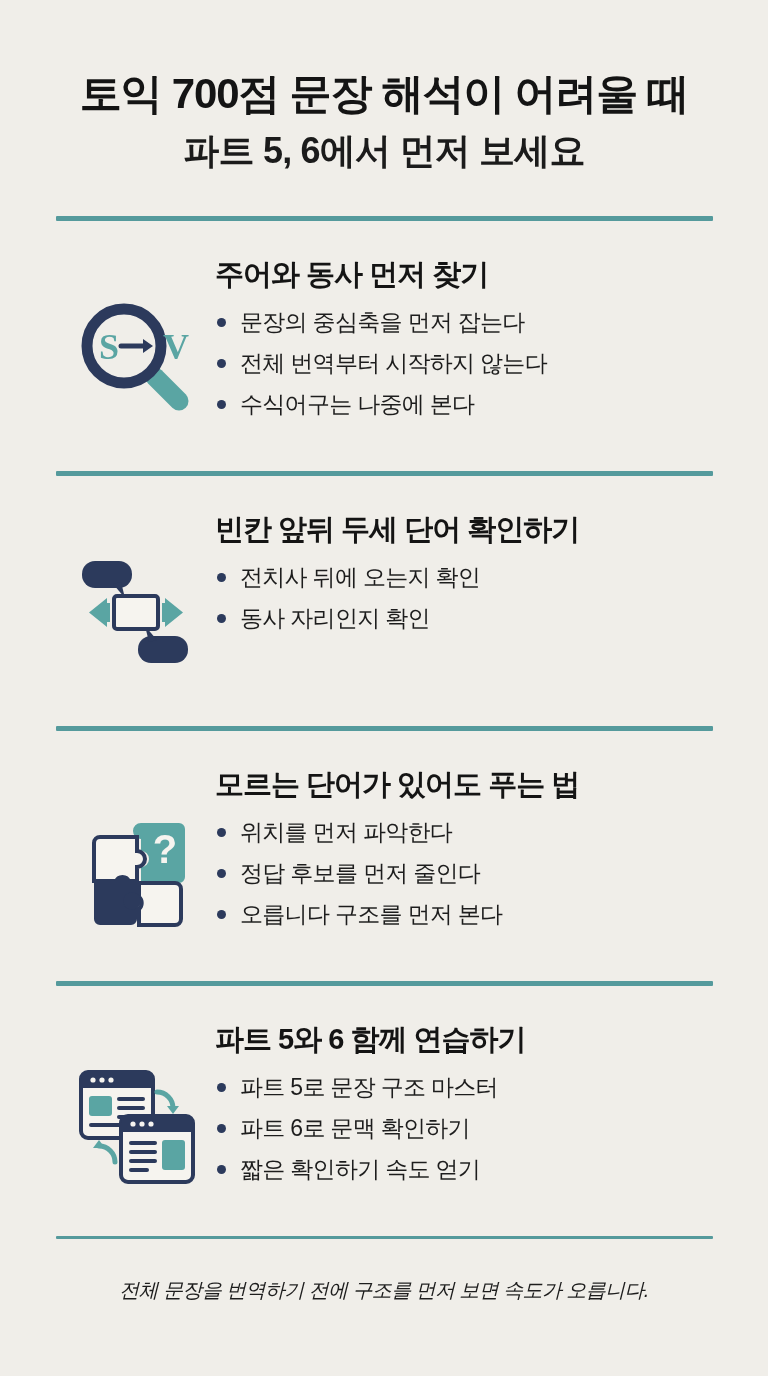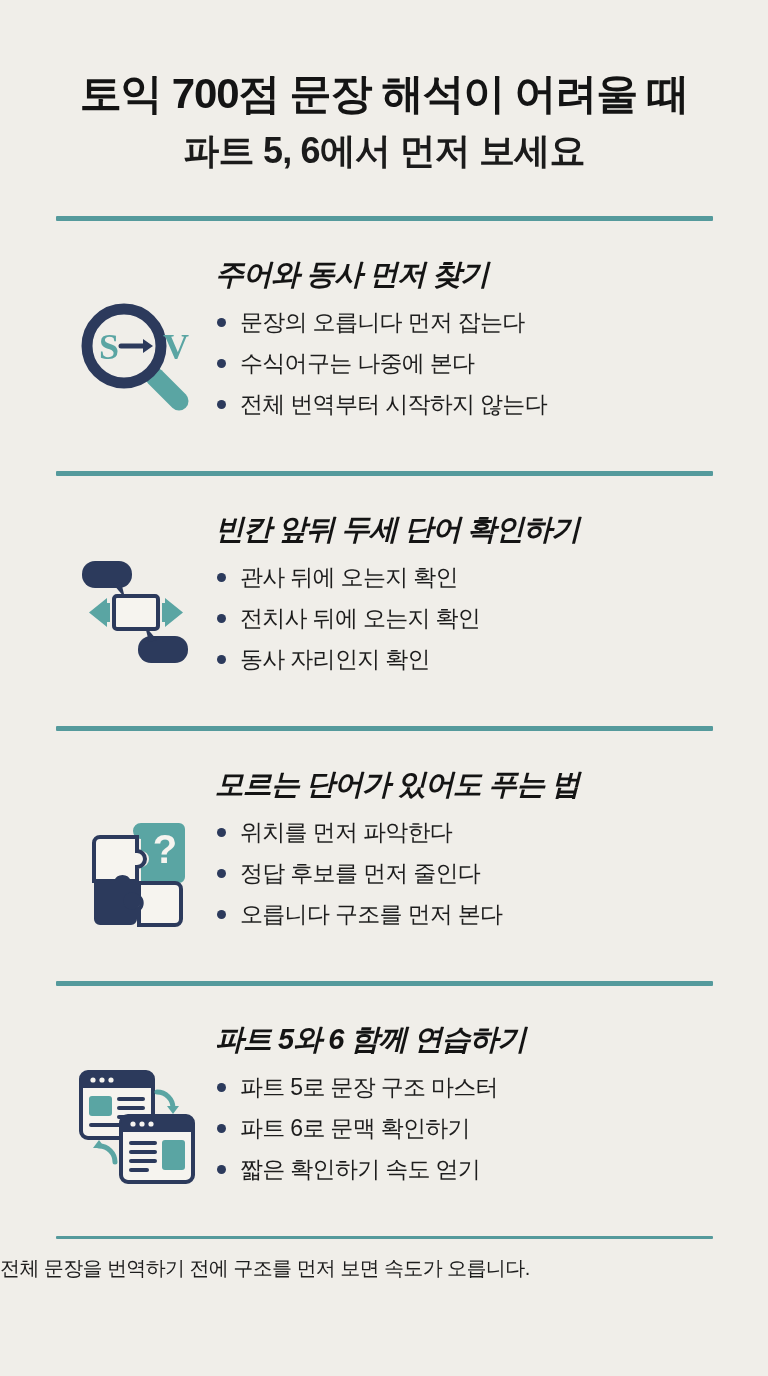--- a/index.html
+++ b/index.html
@@ -105,21 +105,20 @@
   }
 
   .block-title {
     font-size: 29px;
     font-weight: 700;
     letter-spacing: -1px;
     color: #141414;
     line-height: 1.2;
     margin-bottom: 10px;
     white-space: nowrap;
-    font-style: italic;
   }
 
   .bullets { list-style: none; }
 
   .bullets li {
     position: relative;
     font-size: 23px;
     font-weight: 500;
     letter-spacing: -0.7px;
     color: #1d1d1d;
@@ -134,21 +133,23 @@
     top: 16px;
     width: 9px;
     height: 9px;
     border-radius: 50%;
     background: #2c3a5c;
   }
 
   
   .footer {
     flex: none;
-    padding-top: 16px;
+    padding-top: 38px;
+    text-align: center;
+    font-style: italic;
   }
 
   .footer-text {
     font-size: 20px;
     font-weight: 500;
     letter-spacing: -0.6px;
     color: #1d1d1d;
     white-space: nowrap;
   }
 </style>
@@ -180,23 +181,23 @@
             <line x1="52" y1="55" x2="76" y2="55" stroke="#2c3a5c" stroke-width="5" stroke-linecap="round"></line>
             <path d="M74 48 L84 55 L74 62 Z" fill="#2c3a5c"></path>
 
             <text x="107" y="68" font-family="Liberation Serif, serif" font-size="36" font-weight="700" fill="#5aa5a3" text-anchor="middle">V</text>
           </svg>
         </div>
       </div>
       <div class="text-col">
         <div class="block-title">주어와 동사 먼저 찾기</div>
         <ul class="bullets">
-          <li><span class="dot"></span><span>문장의 오릅니다 먼저 잡는다</span></li>
+          <li><span class="dot"></span><span>문장의 중심축을 먼저 잡는다</span></li>
+          <li><span class="dot"></span><span>전체 번역부터 시작하지 않는다</span></li>
           <li><span class="dot"></span><span>수식어구는 나중에 본다</span></li>
-          <li><span class="dot"></span><span>전체 번역부터 시작하지 않는다</span></li>
         </ul>
       </div>
     </div>
 
     <div class="divider"></div>
 
     <div class="block">
       <div class="icon-col">
         <div class="icon-box">
           <svg viewBox="0 0 132 132" xmlns="http://www.w3.org/2000/svg">
@@ -211,21 +212,20 @@
 
             <path d="M38 57 L38 52 L20 66.5 L38 81 L38 76 L41 76 L41 57 Z" fill="#5aa5a3"></path>
 
             <path d="M96 57 L96 52 L114 66.5 L96 81 L96 76 L93 76 L93 57 Z" fill="#5aa5a3"></path>
           </svg>
         </div>
       </div>
       <div class="text-col">
         <div class="block-title">빈칸 앞뒤 두세 단어 확인하기</div>
         <ul class="bullets">
-          <li><span class="dot"></span><span>관사 뒤에 오는지 확인</span></li>
           <li><span class="dot"></span><span>전치사 뒤에 오는지 확인</span></li>
           <li><span class="dot"></span><span>동사 자리인지 확인</span></li>
         </ul>
       </div>
     </div>
 
     <div class="divider"></div>
 
     <div class="block">
       <div class="icon-col">

